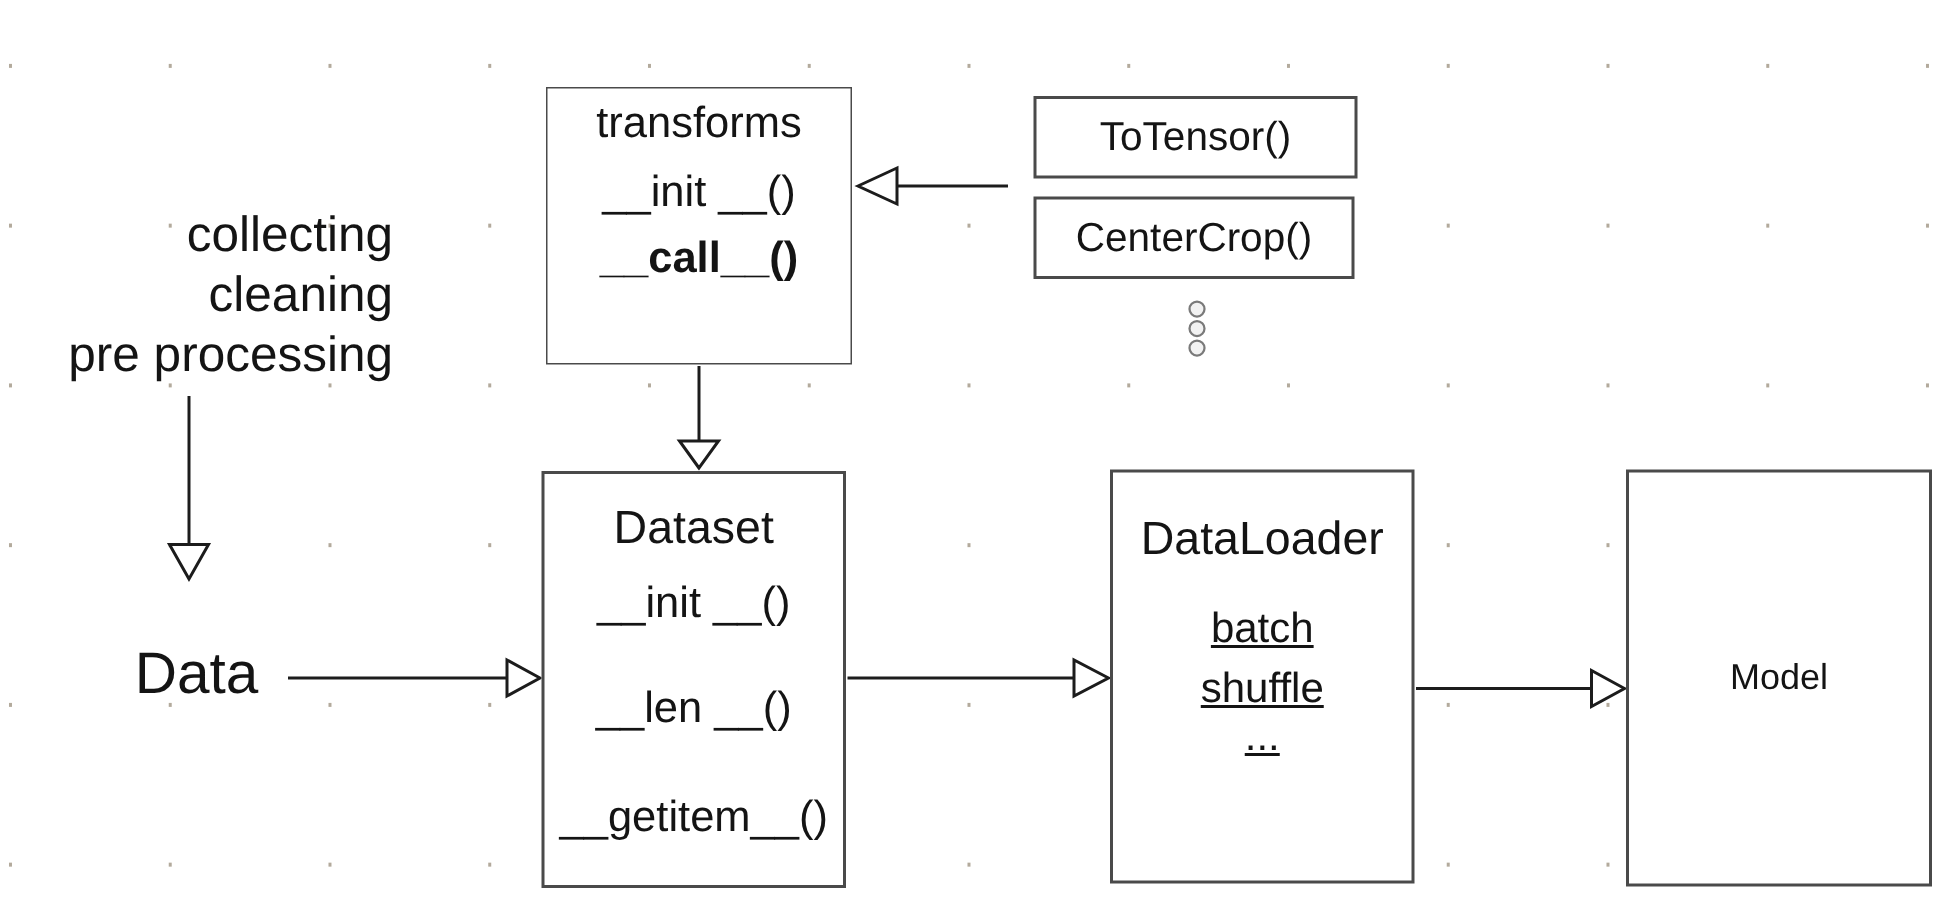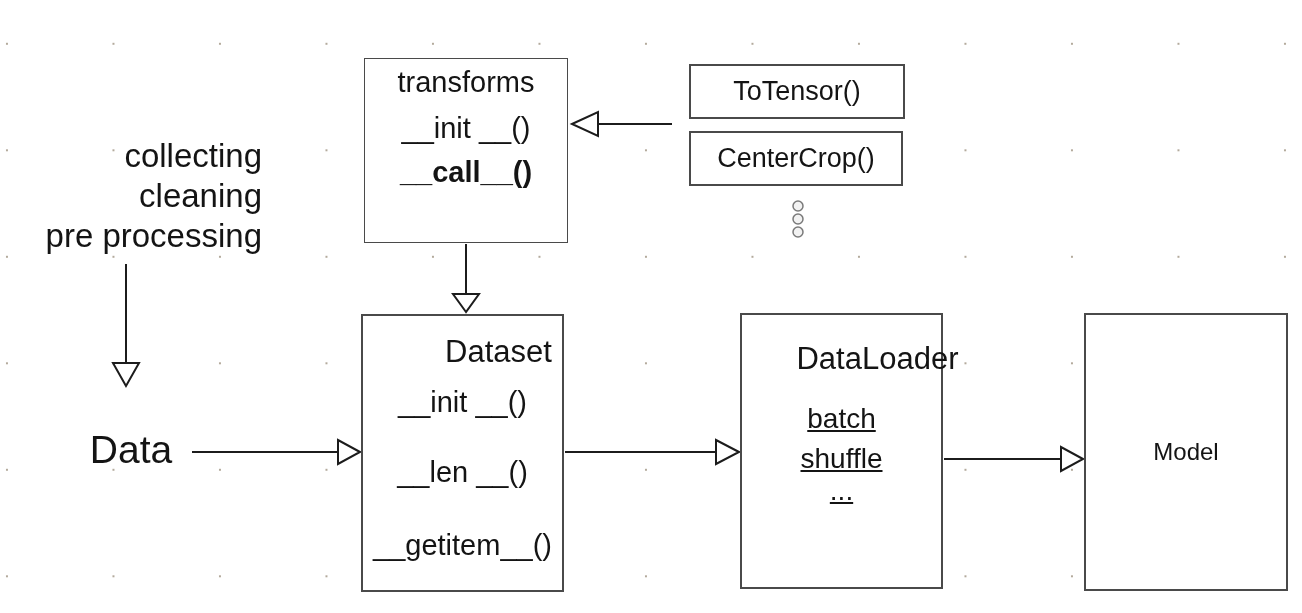--- a/index.html
+++ b/index.html
@@ -85,21 +85,21 @@
     position:absolute;
     left:58px;
     top:427px;
     width:146px;
     text-align:center;
     font-size:39px;
     line-height:46px;
   }
   .fs29{font-size:29px;}
   .fs30{font-size:28px;text-decoration:underline;}
-  .fs31{font-size:31px;margin-left:36px;}
+  .fs31{font-size:31px;}
   .model-box{
     display:flex;
     align-items:center;
     justify-content:center;
     font-size:24px;
   }
 </style>
 </head>
 <body>
 

